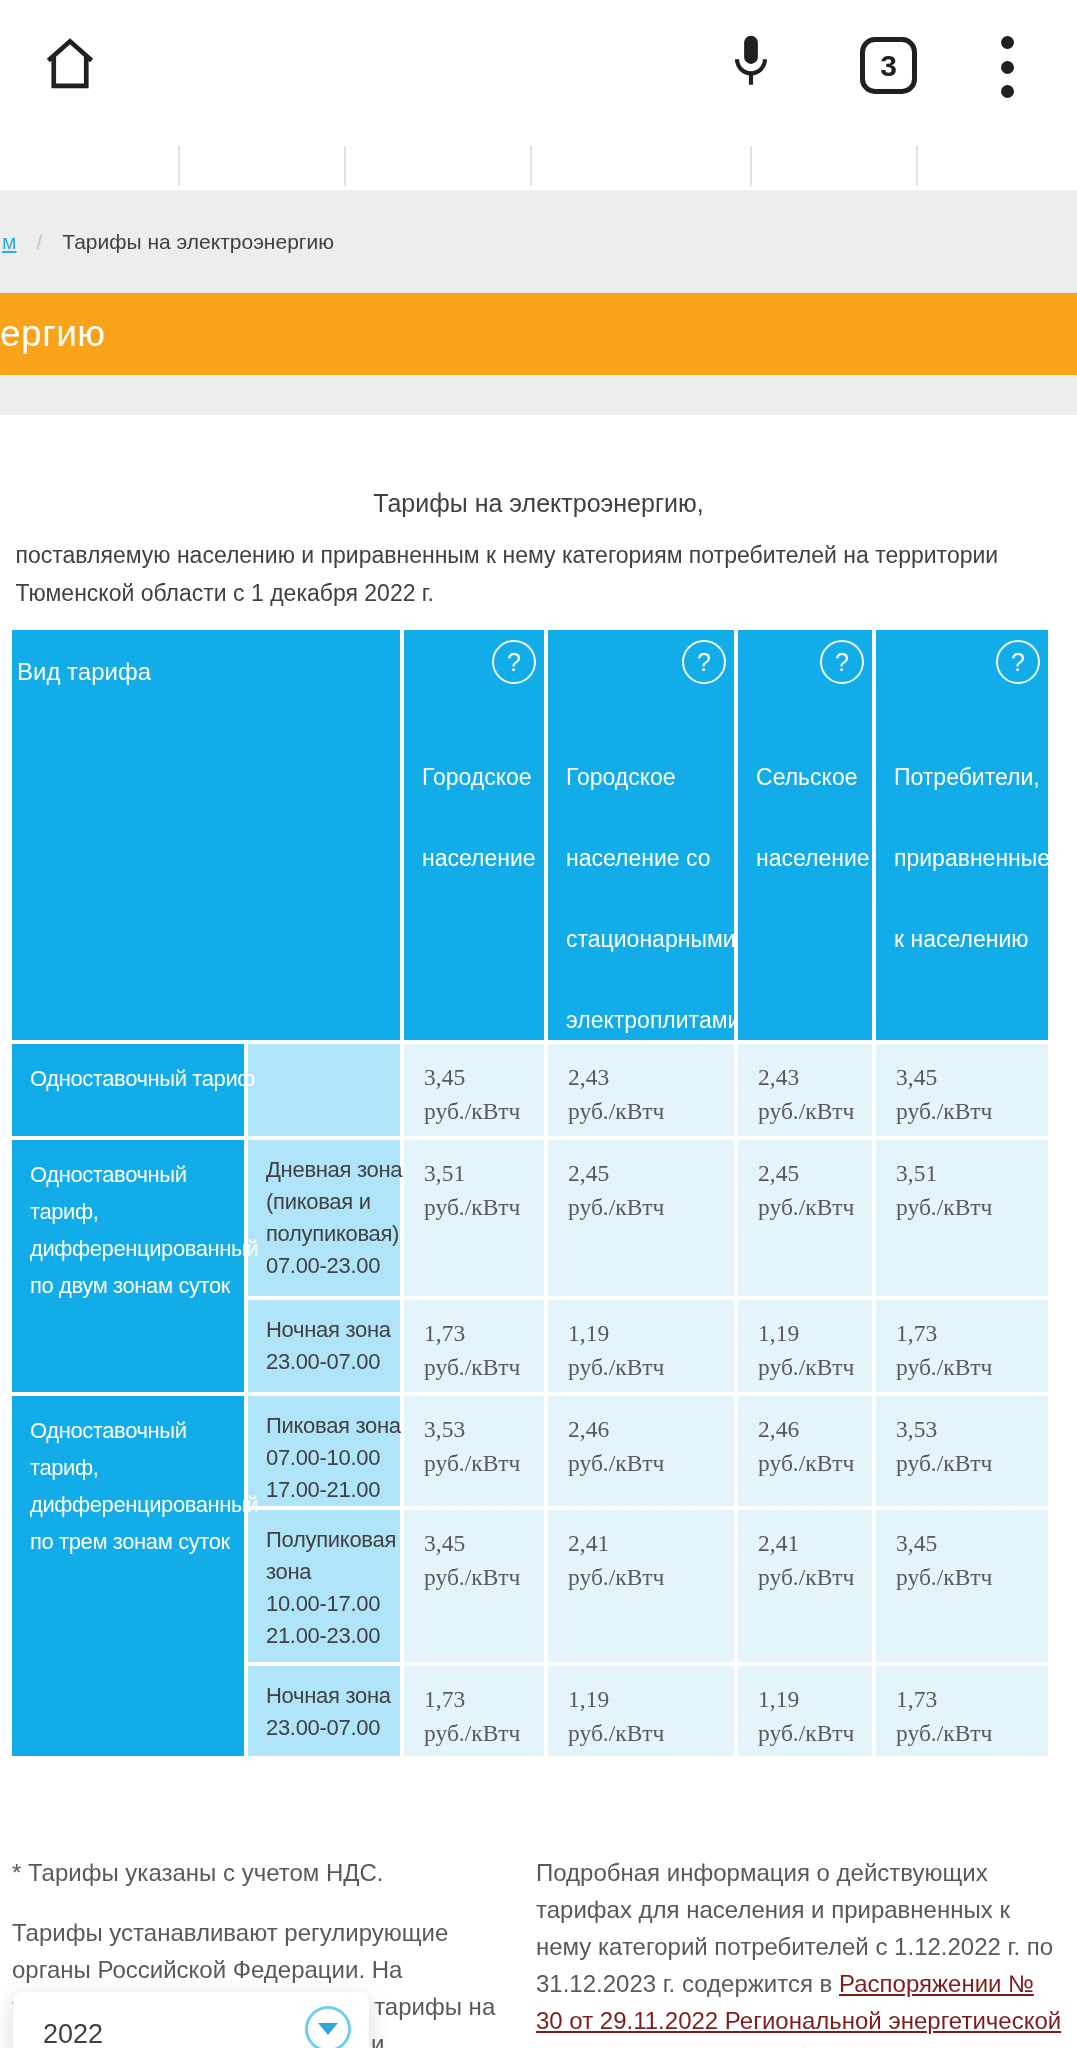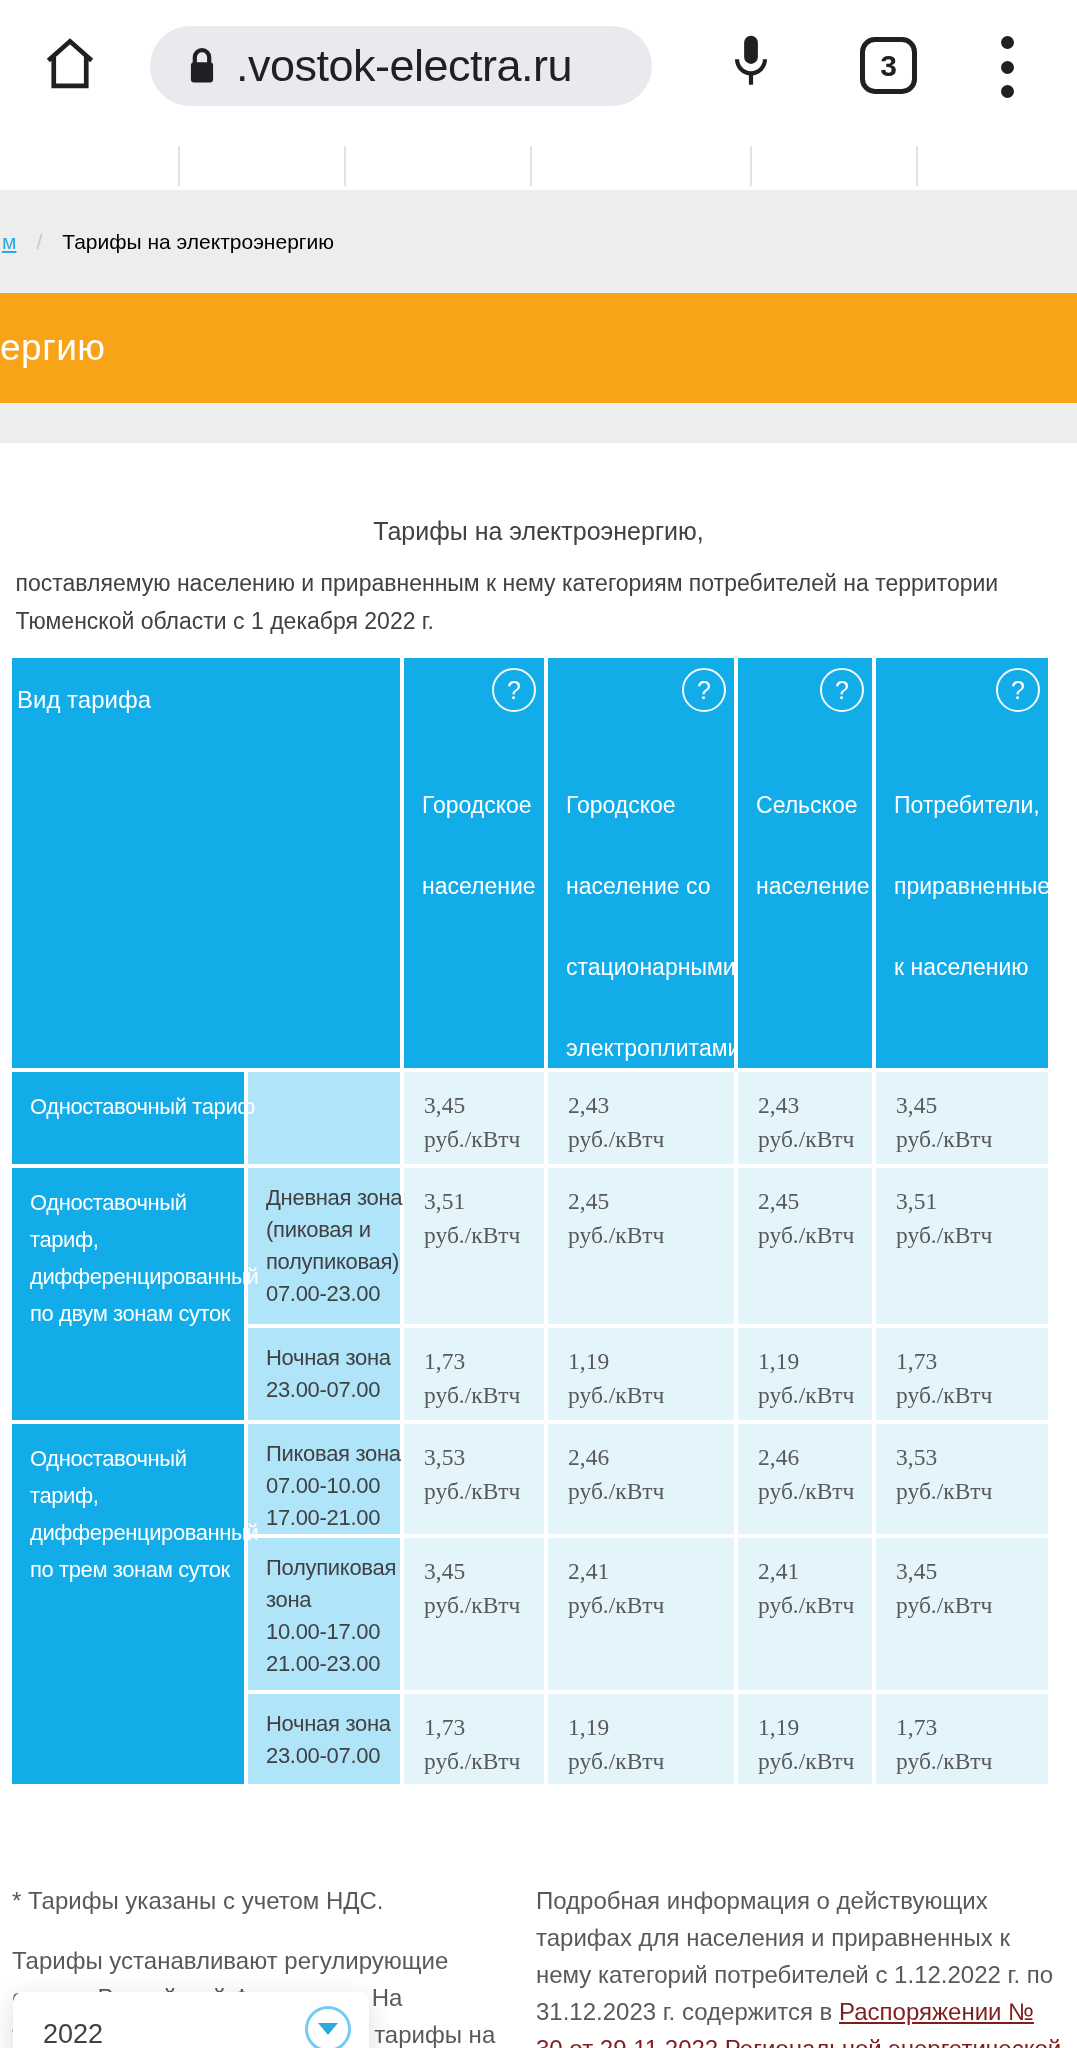--- a/index.html
+++ b/index.html
@@ -27,24 +27,24 @@
 
   
   .nav-strip { position:relative; height:58px; background:#fff; }
   .nav-strip i { position:absolute; top:14px; width:2px; height:40px; background:#E3E3E4; }
 
   
   .crumbs { height:103px; background:#EDEDEE; display:flex; align-items:center;
             padding-left:2px; font-size:21px; }
   .crumb-link { color:#29ABE2; text-decoration:underline; margin-right:20px; }
   .crumb-sep { color:#C6C7C9; margin-right:20px; }
-  .crumb-cur { color:#000000; }
-
-  
-  .banner { height:110px; background:#F9A318; display:flex; align-items:center; }
+  .crumb-cur { color:#404040; }
+
+  
+  .banner { height:82px; background:#F9A318; display:flex; align-items:center; }
   .banner span { color:#fff; font-size:37px; font-weight:400; letter-spacing:0.5px; }
   .gray-strip { height:40px; background:#EDEDEE; }
 
   
   .content { padding-top:74px; background:#fff; }
   .doc-title { text-align:center; font-size:25px; font-weight:400; color:#414042; }
   .doc-sub { text-align:left; font-size:23px; color:#414042; line-height:38px;
              max-width:1046px; margin:18px auto 0; }
 
   
@@ -92,29 +92,20 @@
 
 <div class="screen">
 
   <div class="browser-bar">
     <div class="home-btn">
       <svg width="60" height="64" viewBox="0 0 24 26" fill="none" stroke="#1F2023" stroke-width="1.9">
         <path d="M3.2 11.2 L12 3.4 L20.8 11.2"></path>
         <path d="M5.4 9.6 V21.5 H18.6 V9.6"></path>
       </svg>
     </div>
-    <div class="addr-pill">
-      <span class="lock">
-        <svg width="36" height="46" viewBox="0 0 24 30">
-          <path d="M7.2 13.5 v-4.3 a4.8 4.8 0 0 1 9.6 0 v4.3" fill="none" stroke="#1F2023" stroke-width="2.8"></path>
-          <rect x="4.6" y="12.5" width="14.8" height="13.5" rx="2.2" fill="#1F2023"></rect>
-        </svg>
-      </span>
-      <span class="addr-url">.vostok-electra.ru</span>
-    </div>
     <div class="mic-btn">
       <svg width="50" height="70" viewBox="0 0 24 33" fill="none" stroke="#1F2023" stroke-width="2">
         <rect x="8.7" y="1.5" width="6.6" height="13.5" rx="3.3" fill="#1F2023" stroke="none"></rect>
         <path d="M5.3 12.8 a6.7 6.7 0 0 0 13.4 0"></path>
         <line x1="12" y1="19.5" x2="12" y2="25"></line>
       </svg>
     </div>
     <div class="tab-btn">
       <span>3</span>
     </div>

